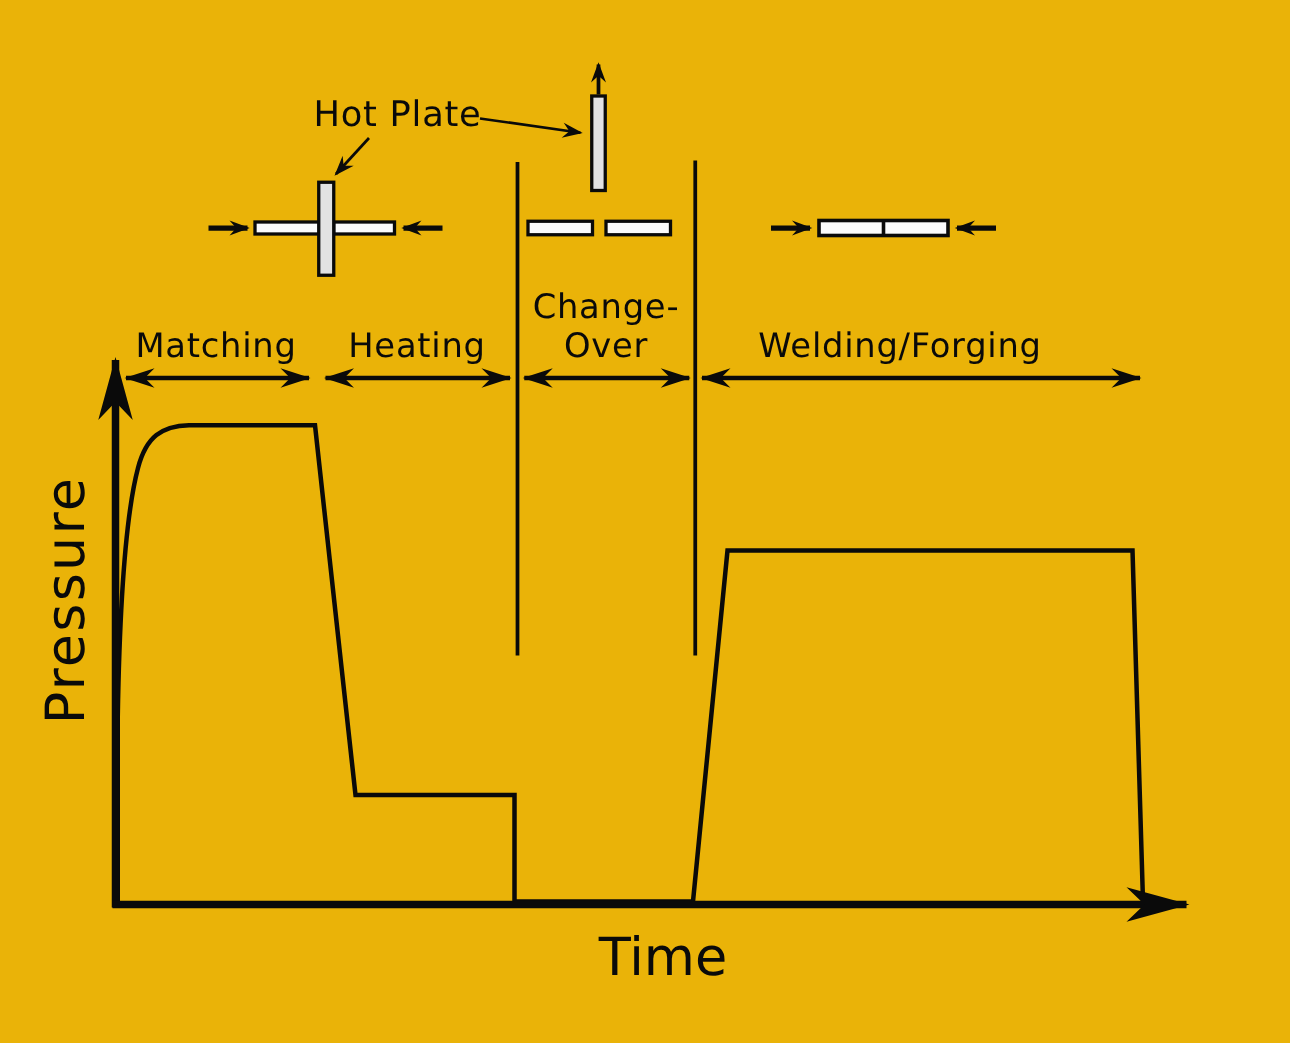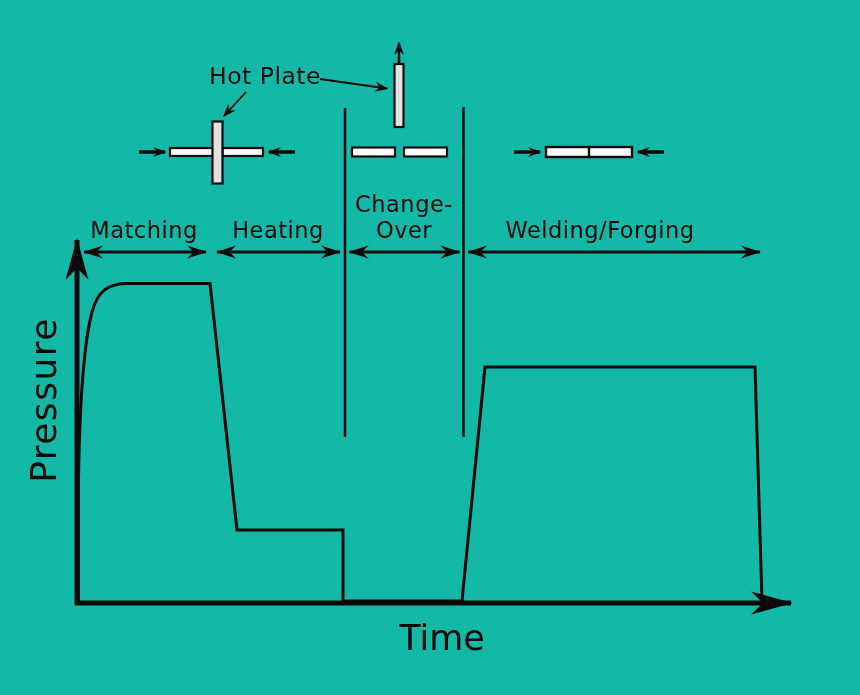--- a/index.html
+++ b/index.html
@@ -1,17 +1,17 @@
 <!DOCTYPE html>
 <html><head>
 <meta charset="utf-8">
 <style>
   html, body { margin: 0; padding: 0; }
   body { background: #f6f6f6; width: 860px; height: 695px; overflow: hidden; }
-  .stage { position: relative; width: 860px; height: 695px; background: #14b8a6; }
+  .stage { position: relative; width: 860px; height: 695px; background: #eab308; }
   svg { display: block; }
   .stroke { stroke: #0a0a0a; fill: none; }
   text {
     font-family: "DejaVu Sans", "Liberation Sans", sans-serif;
     fill: #0a0a0a;
   }
   .lbl { font-size: 22.5px; letter-spacing: 0.5px; }
   .lbl-hot { font-size: 23.5px; letter-spacing: 0.5px; }
   .axis-lbl { font-size: 35px; }
   .axis-lbl-y { font-size: 36px; letter-spacing: 1.5px; }

